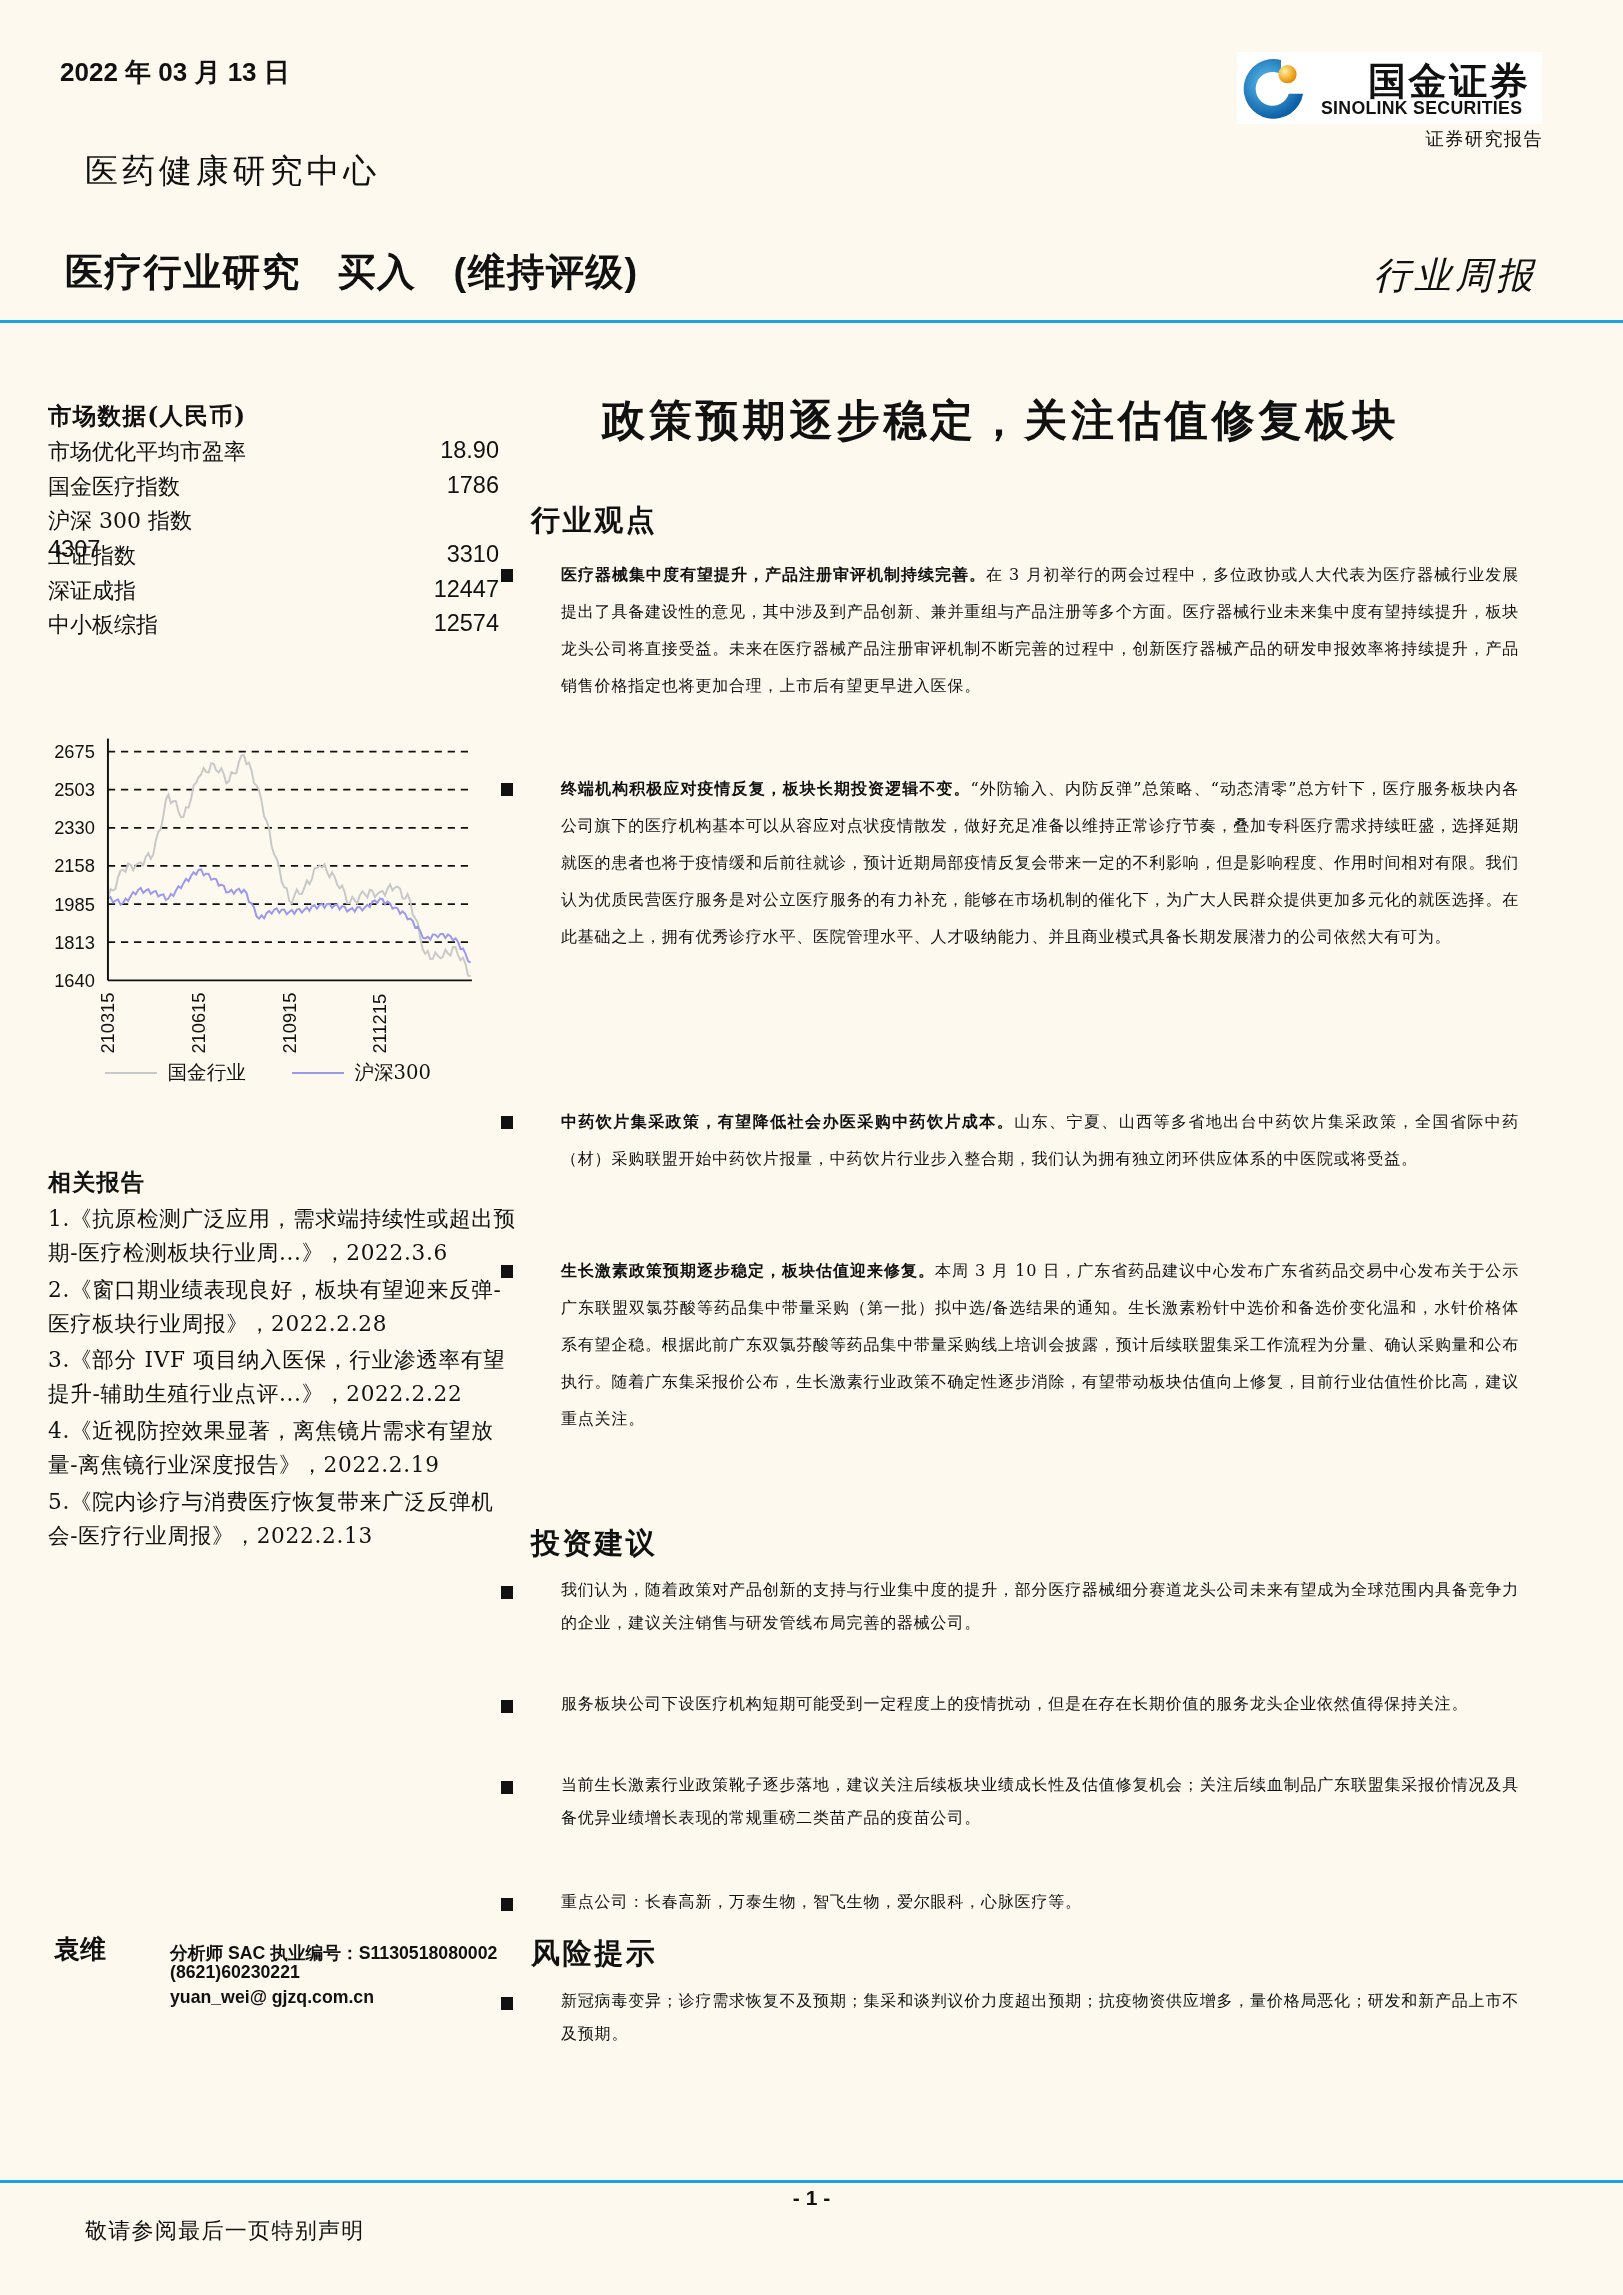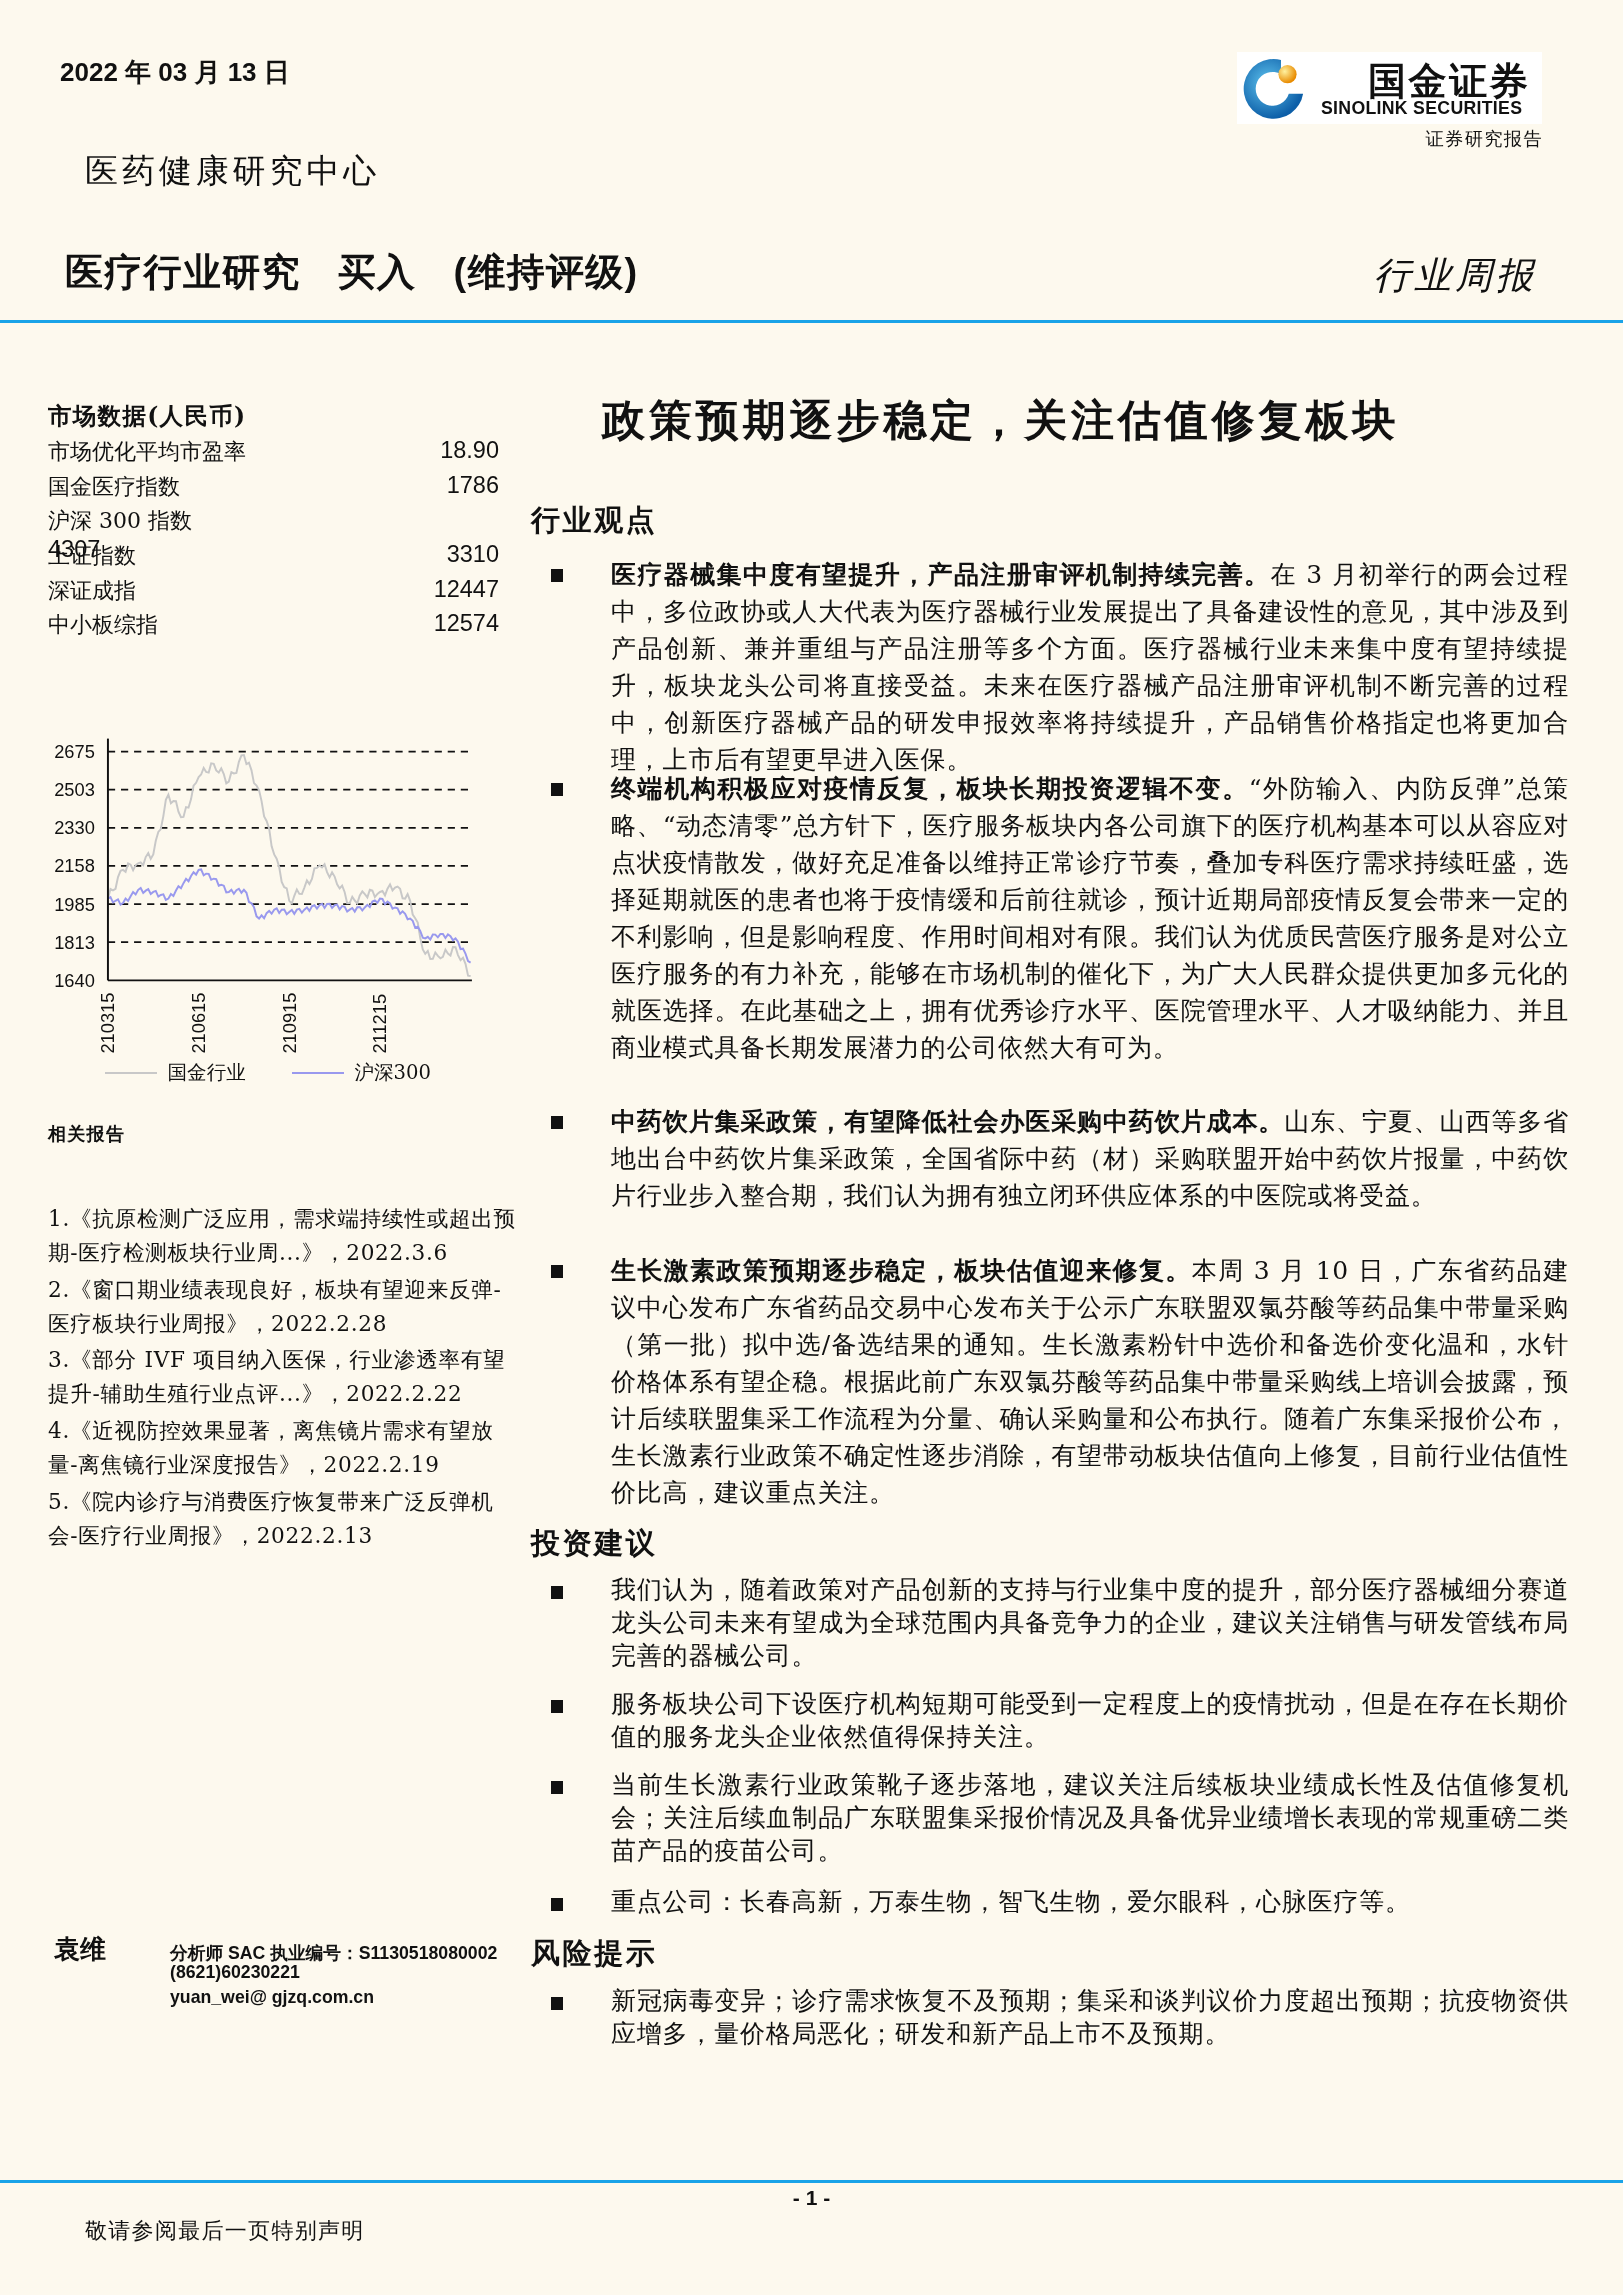--- a/index.html
+++ b/index.html
@@ -22,28 +22,28 @@
   #subbrand { right:80px; top:126px; font-size:18.3px; letter-spacing:1.3px; }
   .rule { left:0; width:1623px; height:3.3px; background:#1aa3e8; }
   
   #mkt-title { left:48px; top:400px; font-size:23.5px; font-weight:bold; letter-spacing:1.3px; }
   .mkt-row { left:48px; width:451px; font-size:22px; display:flex; justify-content:space-between; }
   .mkt-row .v { font-family:"Liberation Sans",sans-serif; font-size:23.5px; }
   #chart { left:39px; top:719px; width:445px; height:379px; }
   #legend { left:105px; top:1059px; font-size:19.6px; display:flex; gap:46px; align-items:center; }
   .lg { display:flex; align-items:center; gap:10.5px; }
   .lg i { display:inline-block; width:52px; height:2px; }
-  #rel-title { left:48px; top:1122px; font-size:18px; font-weight:bold; letter-spacing:1.3px; }
+  #rel-title { left:48px; top:1167px; font-size:23px; font-weight:bold; letter-spacing:1.3px; }
   .rel { left:48px; width:471px; font-size:21.6px; line-height:34px; letter-spacing:0.7px; }
   #analyst-name { left:54px; top:1932px; font-size:26px; font-weight:bold; }
   .an { left:170px; font-size:17.7px; font-family:"Liberation Sans",sans-serif; font-weight:bold; }
   
   #main-title { left:602px; top:392px; font-size:43px; font-weight:bold; letter-spacing:3.9px; }
   .sec { left:531px; font-size:29px; font-weight:bold; letter-spacing:2.6px; }
-  .bl { left:551px; width:1018px; font-size:25px; line-height:37px; letter-spacing:0.8px; text-align:justify; }
+  .bl { left:501px; width:1018px; font-size:16px; line-height:37px; letter-spacing:0.8px; text-align:justify; }
   .bl .sq { position:absolute; left:0; top:13px; width:11.8px; height:13px; background:#111; }
   .bl .tx { margin-left:60px; display:block; }
   .bl b { font-weight:bold; }
   #pageno { left:0; width:1623px; top:2186px; text-align:center; font-size:21px; font-weight:bold; }
   #disclaimer { left:85px; top:2216px; font-size:22px; letter-spacing:1.3px; }
 </style>
 </head>
 <body>
 
 <div id="date" class="abs sans">2022 年 03 月 13 日</div>

